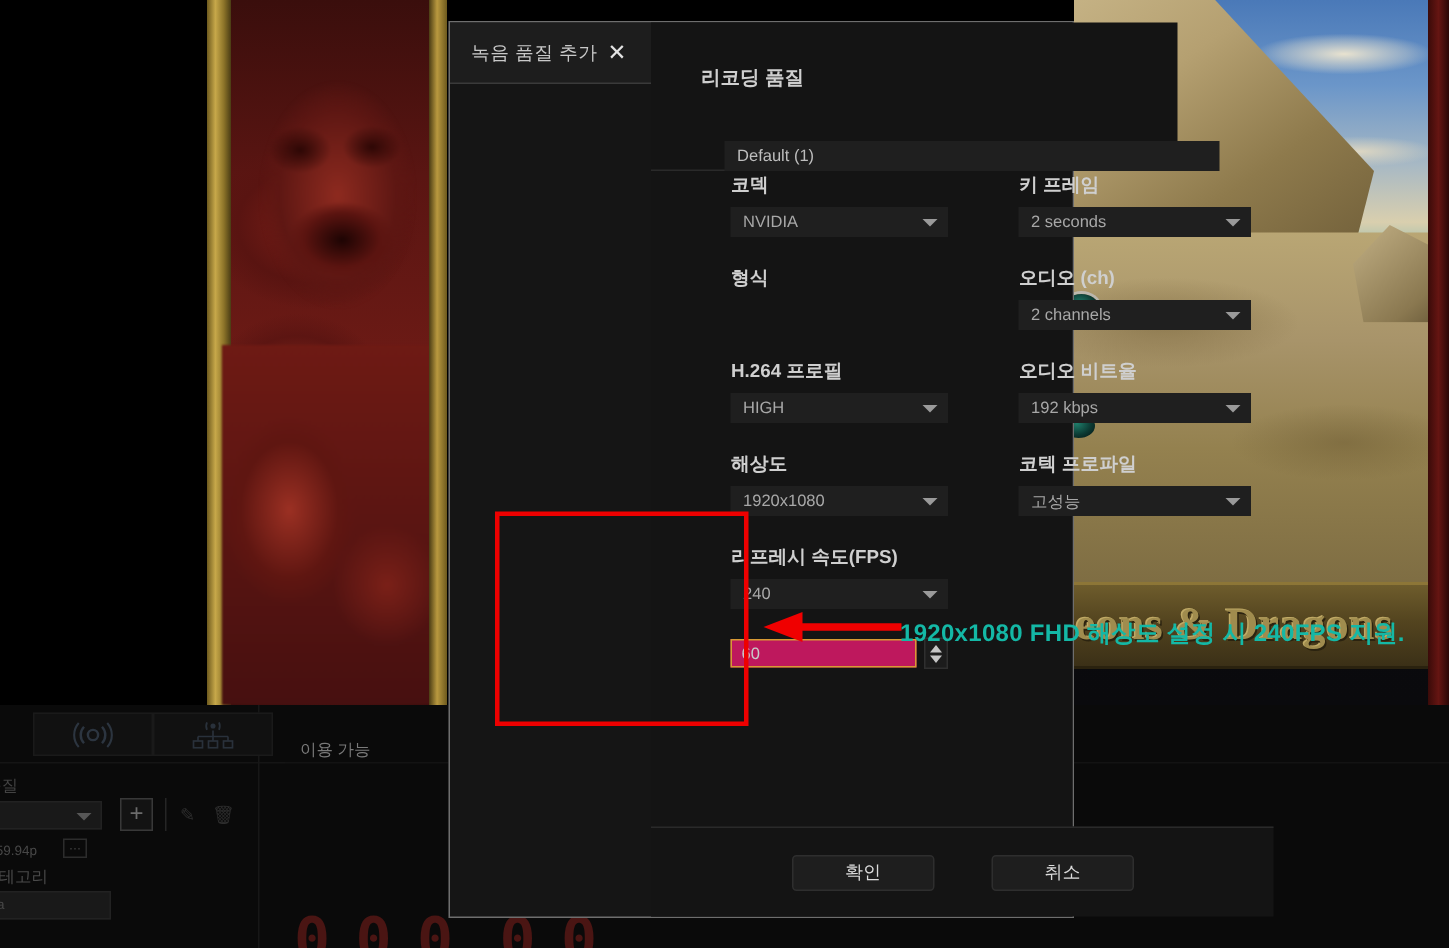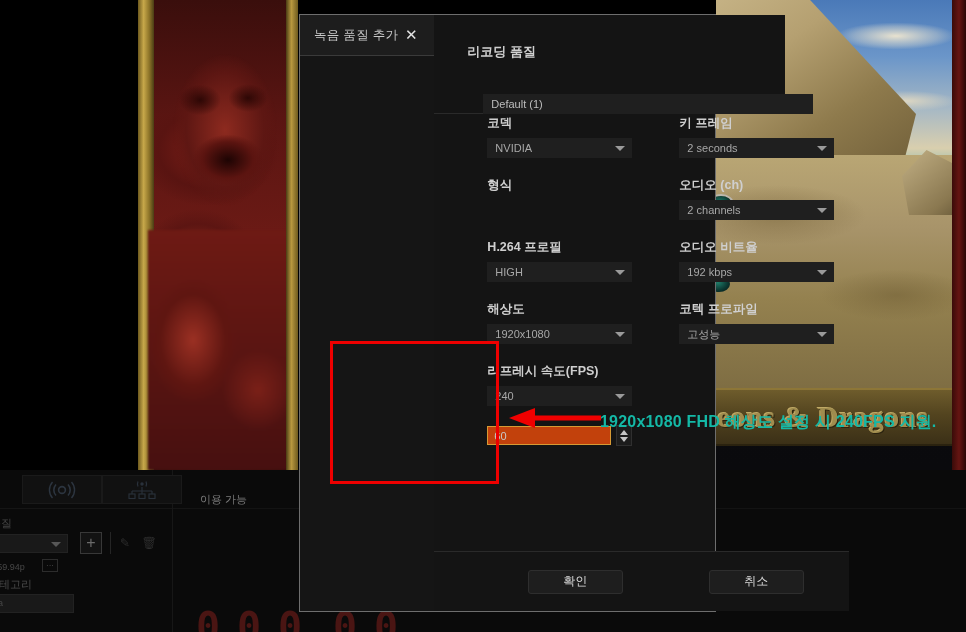--- a/index.html
+++ b/index.html
@@ -221,21 +221,21 @@
   .f-select .caret{
     position:absolute; right:7px; top:8px; width:0;height:0;
     border-left:5px solid transparent;border-right:5px solid transparent;border-top:5px solid #9a9a9a;
   }
   .col-l .f-select{ width:145px; }
   .col-r .f-select{ width:155px; }
 
   
   .f-spin-wrap{ position:relative; display:flex; align-items:center; }
   .f-spin{
-    width:124px; height:19px; background:#c2410c;
+    width:124px; height:19px; background:#be185d;
     border:1px solid #d79a34; color:#c9c9c9; font-size:11px; padding:0 6px;
     outline:none;
   }
   .spin-btns{
     width:16px;height:21px; margin-left:5px; background:#1c1c1c;
     display:flex;flex-direction:column; align-items:center; justify-content:center;
     border:1px solid #2f2f2f;
   }
   .spin-up{ width:0;height:0;border-left:4px solid transparent;border-right:4px solid transparent;border-bottom:5px solid #c5c5c5;margin-bottom:2px; }
   .spin-down{ width:0;height:0;border-left:4px solid transparent;border-right:4px solid transparent;border-top:5px solid #c5c5c5; }
@@ -255,21 +255,20 @@
 
   .dlg-footer{
     height:60px; background:#141414; border-top:1px solid #2a2a2a;
     display:flex; align-items:center; justify-content:center; gap:38px;
   }
   .dlg-btn{
     width:95px; height:24px; background:#1e1e1e; border:1px solid #2e2e2e;
     border-radius:3px; color:#dcdcdc; font-size:12px;
     display:flex; align-items:center; justify-content:center; cursor:pointer;
     font-family:"Liberation Sans","DejaVu Sans",sans-serif;
-    margin-left:48px;
   }
   .dlg-footer-wrap{ position:absolute; left:0; bottom:0; width:415px; }
 </style>
 </head>
 <body>
 
 <div id="root">
 
   <div class="bg-wrap">
     <div class="bg-black-left"></div>

